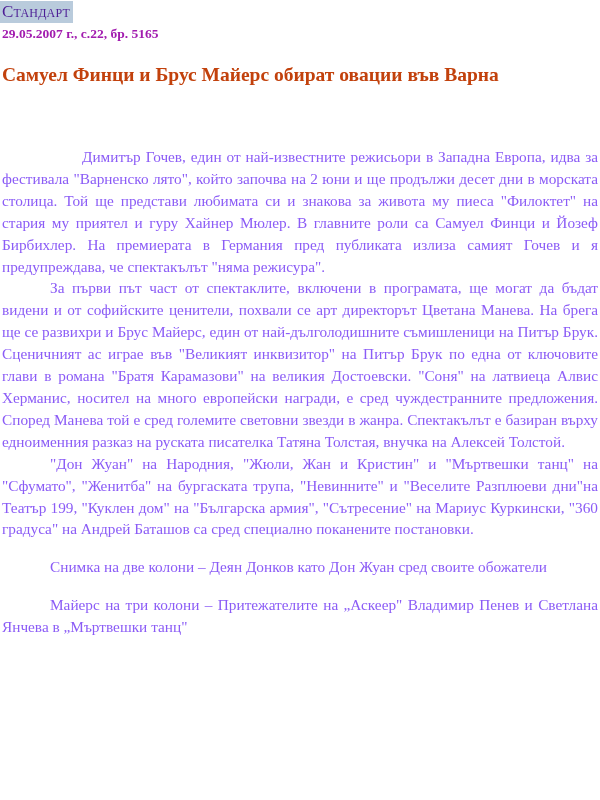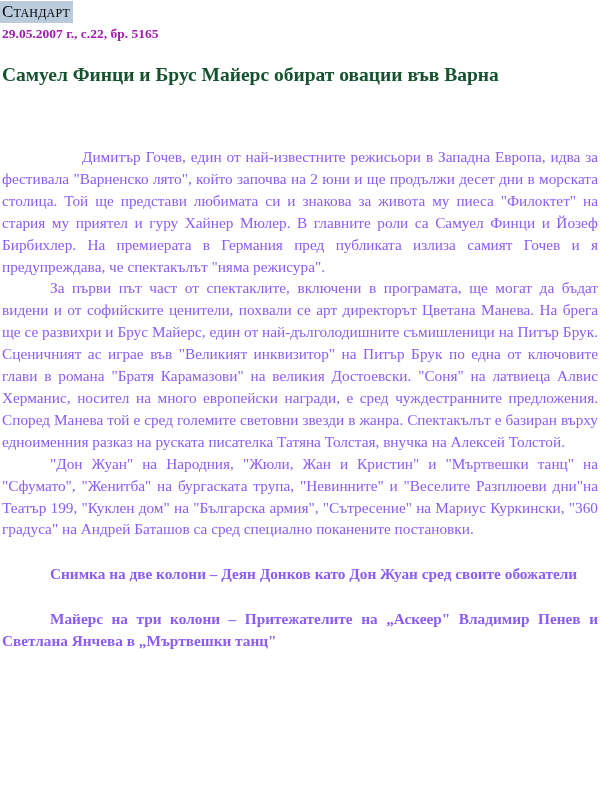--- a/index.html
+++ b/index.html
@@ -22,21 +22,21 @@
       width: 600px;
       height: 800px;
     }
     .masthead {
       position: absolute;
       left: 0;
       top: 1px;
       height: 22px;
       padding: 0 3px 0 2px;
       background: #b9cbdc;
-      color: #000000;
+      color: #4c1d95;
       font-family: "Liberation Serif", "DejaVu Serif", serif;
       font-size: 17px;
       line-height: 22px;
       font-variant: small-caps;
       letter-spacing: 0.2px;
     }
     .issue-line {
       position: absolute;
       left: 2px;
       top: 26px;
@@ -46,43 +46,42 @@
       color: #a21caf;
     }
     .headline {
       position: absolute;
       left: 2px;
       top: 63px;
       margin: 0;
       font-size: 19.5px;
       font-weight: bold;
       line-height: 24px;
-      color: #14532d;
+      color: #c2410c;
       white-space: nowrap;
     }
     .body-text {
       position: absolute;
       left: 2px;
       top: 146px;
       width: 596px;
       font-size: 15.3px;
       line-height: 21.9px;
       text-align: justify;
       color: #8b5cf6;
     }
     .body-text p {
       margin: 0;
       text-indent: 48px;
     }
     .body-text p.first {
       text-indent: 80px;
     }
     .body-text p.gap {
-      margin-top: 23px;
-      font-weight: bold;
+      margin-top: 16px;
     }
   </style>
 </head>
 <body>
 
 <div class="page">
   <div class="masthead">Стандарт</div>
   <div class="issue-line">29.05.2007 г., с.22, бр. 5165</div>
 
   <h1 class="headline">Самуел Финци и Брус Майерс обират овации във Варна</h1>

